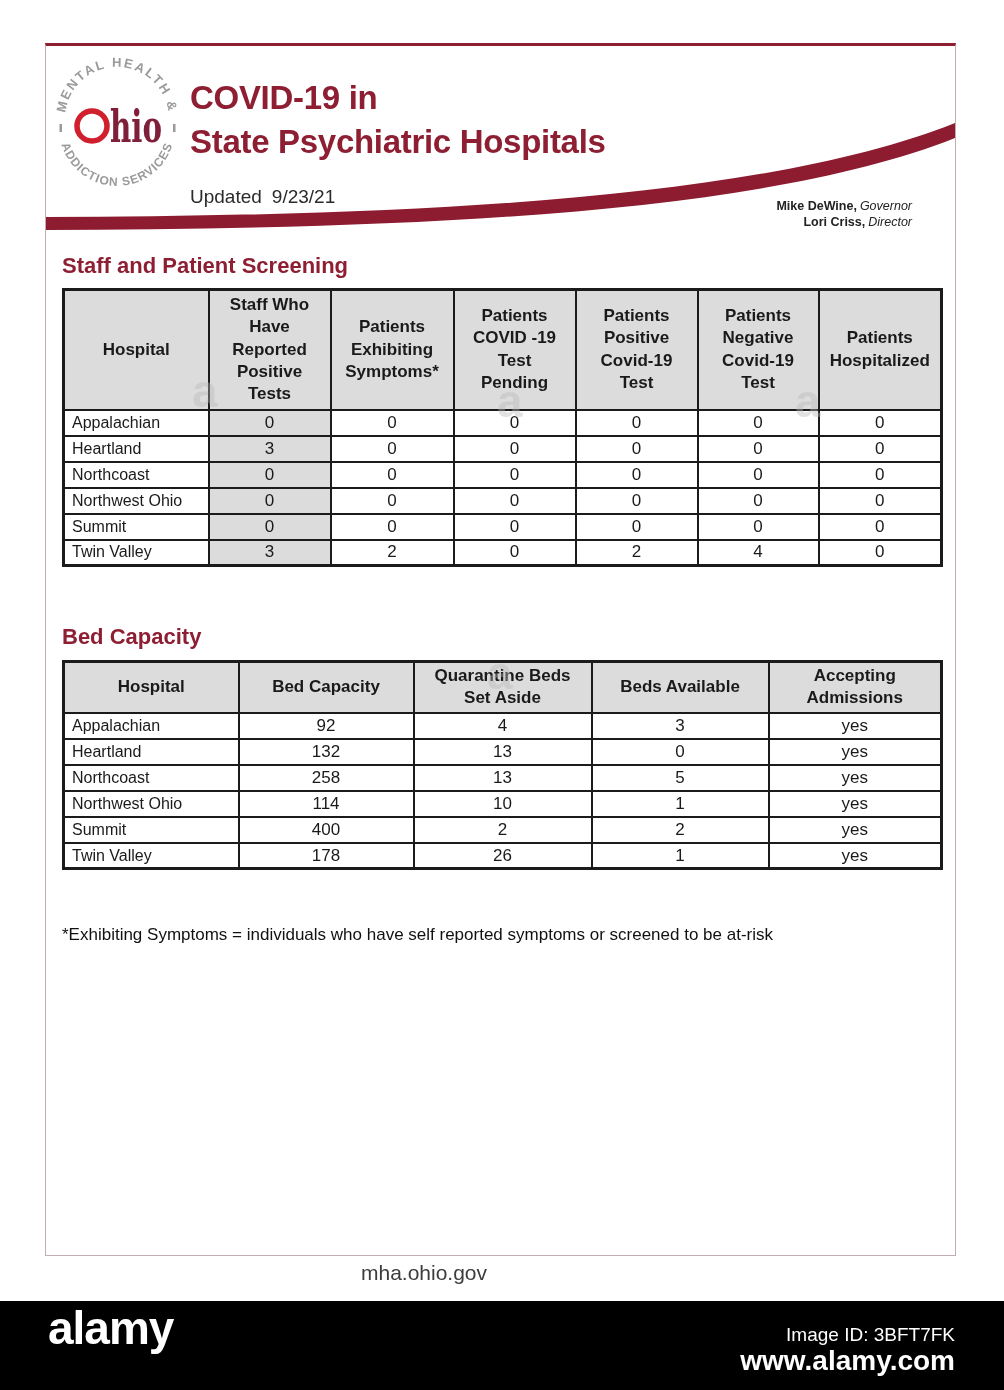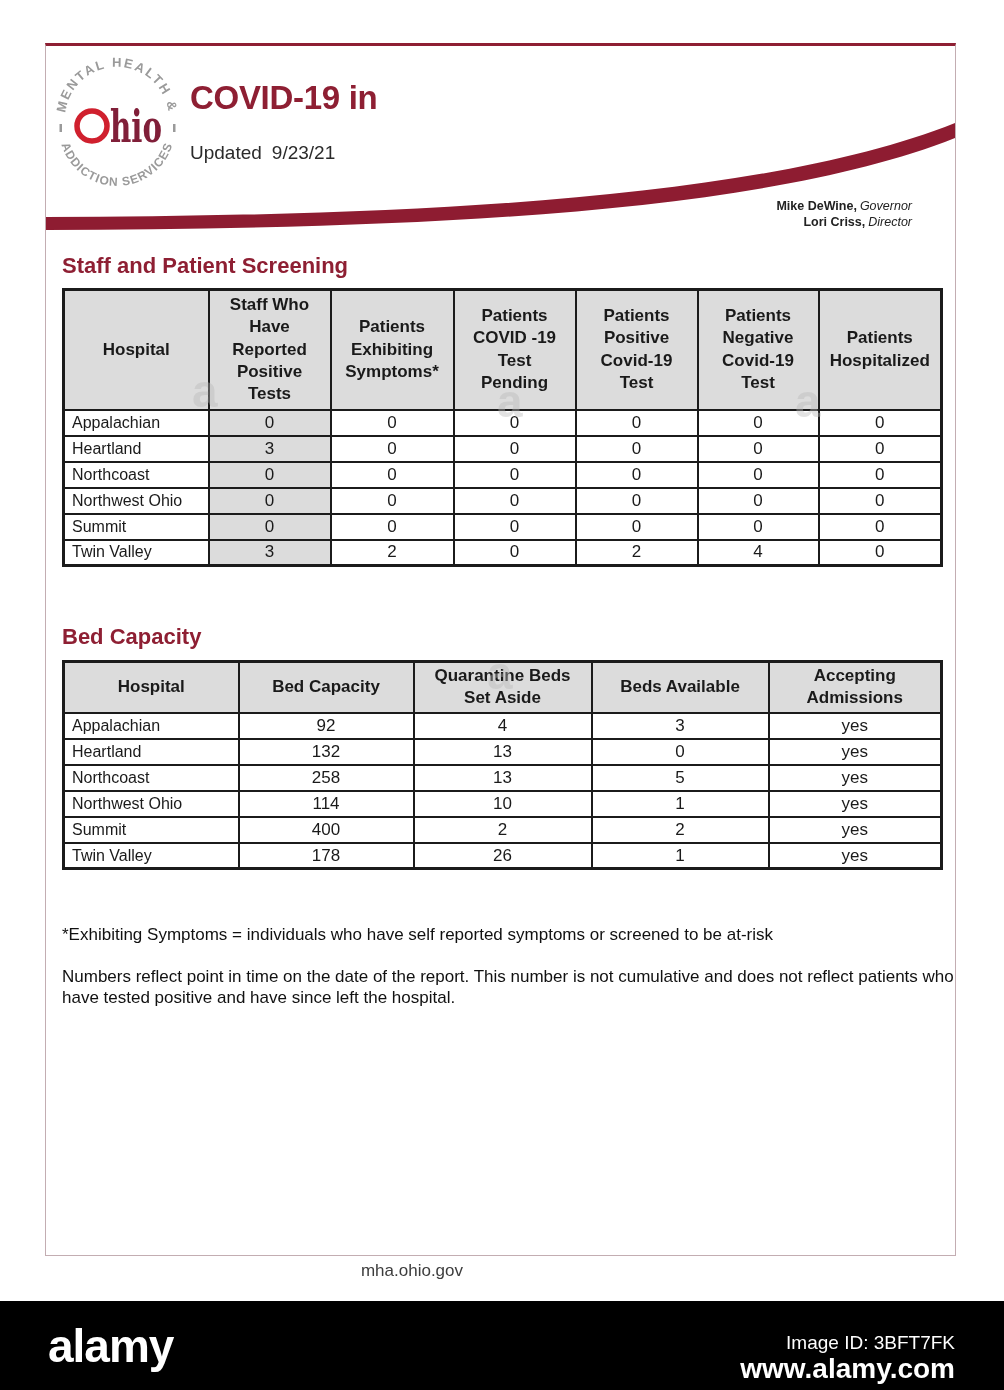--- a/index.html
+++ b/index.html
@@ -45,24 +45,24 @@
   td.shaded { background:#dcdcdc; }
   .t-screening { top:242px; width:878px; }
   .t-screening th { height:120px; }
   .t-beds { top:614px; width:878px; }
   .t-beds th { height:48px; }
 
   .note { position:absolute; left:16px; width:896px; font-size:17px; color:#111; line-height:21px; z-index:2; }
   .note-1 { top:878px; }
   .note-2 { top:920px; }
 
-  .footer-url { position:absolute; left:0; top:1261px; width:824px; text-align:center; font-size:17px; color:#3d3d3d; }
-
-  
-  .alamy-bar { position:absolute; left:0; top:1301px; width:1004px; height:89px; background:#000; display:flex; align-items:center; justify-content:space-between; z-index:5;gap:38px; }
+  .footer-url { position:absolute; left:12px; top:1261px; width:824px; text-align:center; font-size:21px; color:#3d3d3d; }
+
+  
+  .alamy-bar { position:absolute; left:0; top:1301px; width:1004px; height:89px; background:#000; display:flex; justify-content:space-between; z-index:5;gap:38px; }
   .alamy-logo { color:#fff; font-weight:bold; font-size:46px; letter-spacing:-1px; padding-left:48px; }
   .alamy-right { text-align:right; padding-right:49px; color:#fff; }
   .alamy-id { font-size:19px; line-height:24px;margin-top:22px; }
   .alamy-url { font-size:28px; font-weight:bold; line-height:28px; }
 
   
   .ghost { position:absolute; font-weight:bold; font-size:46px; color:#b9b9b9; opacity:0.40; z-index:4; pointer-events:none; }
   .ghost-w { color:#ffffff; opacity:0.30; font-size:30px; }
 </style>
 </head>
@@ -88,20 +88,21 @@
         <textPath href="#arcBottom" startOffset="50%" text-anchor="middle">ADDICTION SERVICES</textPath>
       </text>
       <rect x="9.5" y="71" width="2.5" height="8" fill="#9a9a9a"></rect>
       <rect x="123" y="71" width="2.5" height="8" fill="#9a9a9a"></rect>
       <circle cx="42" cy="73" r="15" fill="none" stroke="#d0202e" stroke-width="5.5"></circle>
       <text class="logo-hio" x="60" y="89" textLength="52" lengthAdjust="spacingAndGlyphs">hio</text>
     </svg>
 
     <div class="title-block">
       <div class="title-line">COVID-19 in</div>
+      <div class="title-line">State Psychiatric Hospitals</div>
       <div class="updated-line">
         <span>Updated</span><span class="date">9/23/21</span>
       </div>
     </div>
 
     <div class="officials">
       <div>
         <span class="nm">Mike DeWine,</span><span class="rl">Governor</span>
       </div>
       <div>
@@ -247,21 +248,20 @@
             <td class="rowlabel">Twin Valley</td>
             <td>178</td>
             <td>26</td>
             <td>1</td>
             <td>yes</td>
           </tr>
         </tbody>
       </table>
 
     <div class="note note-1">*Exhibiting Symptoms = individuals who have self reported symptoms or screened to be at-risk</div>
-    <div class="note note-2">Numbers reflect point in time on the date of the report. This number is not cumulative and does not reflect patients who have tested positive and have since left the hospital.</div>
 
     <div class="ghost" style="left:146px; top:318px;">a</div>
     <div class="ghost" style="left:451px; top:328px;">a</div>
     <div class="ghost" style="left:749px; top:328px;">a</div>
     <div class="ghost" style="left:441px; top:600px;">a</div>
     <div class="ghost ghost-w" style="left:782px; top:76px;">a</div>
   </div>
 
   <div class="footer-url">mha.ohio.gov</div>
 

